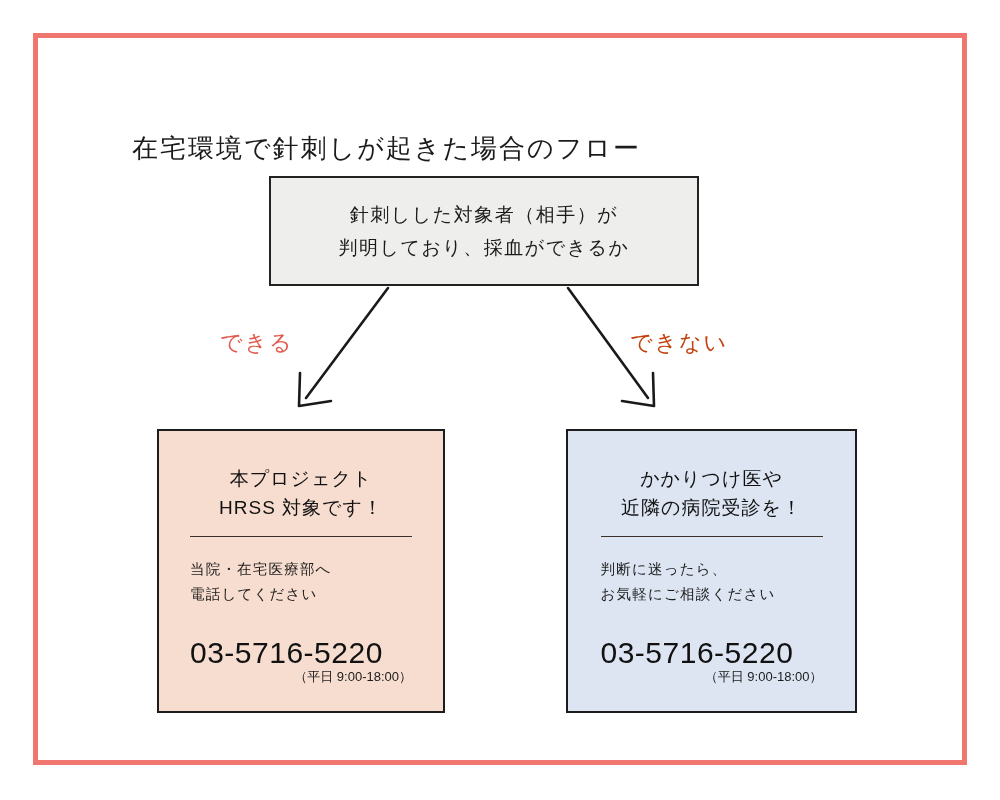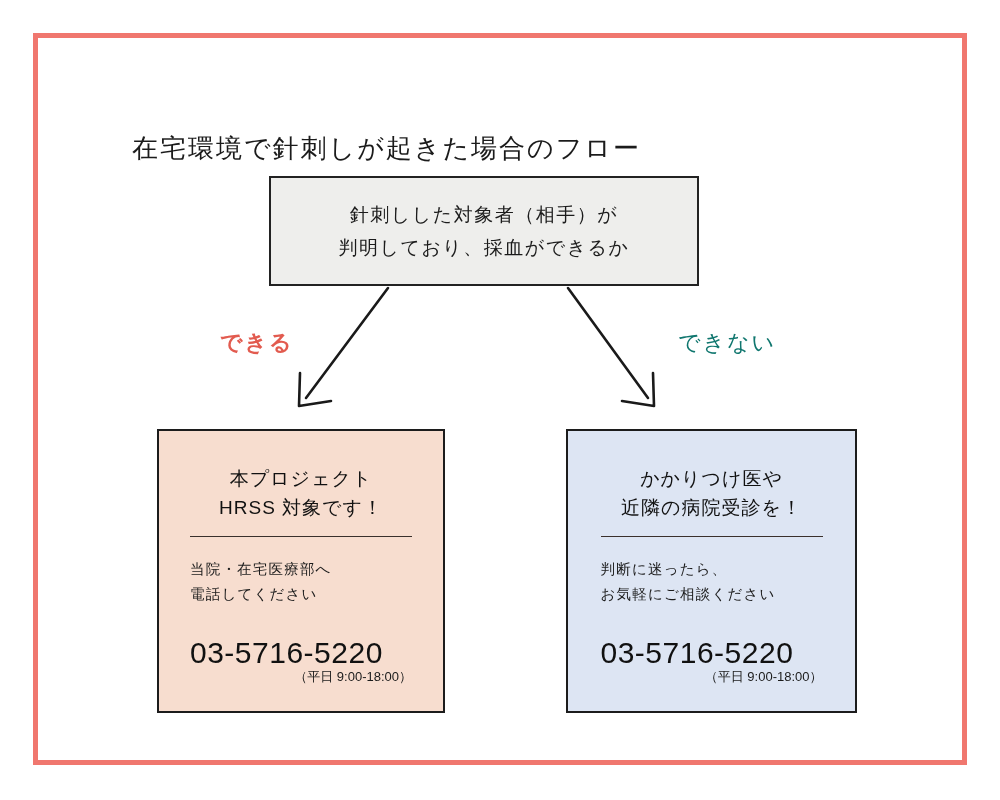--- a/index.html
+++ b/index.html
@@ -84,27 +84,25 @@
     position: absolute;
     font-size: 22px;
     letter-spacing: 2px;
     font-weight: 400;
     white-space: nowrap;
   }
   #branch-label-yes {
     left: 220px;
     top: 328px;
     color: #e25b4f;
-    font-weight: bold;
   }
   #branch-label-no {
     left: 630px;
     top: 328px;
-    color: #0f766e;
-    margin-left: 48px;
+    color: #c2410c;
   }
 
   
   .outcome-box {
     position: absolute;
     box-sizing: border-box;
     border: 2px solid #1c1c1c;
     display: flex;
     flex-direction: column;
     align-items: center;

